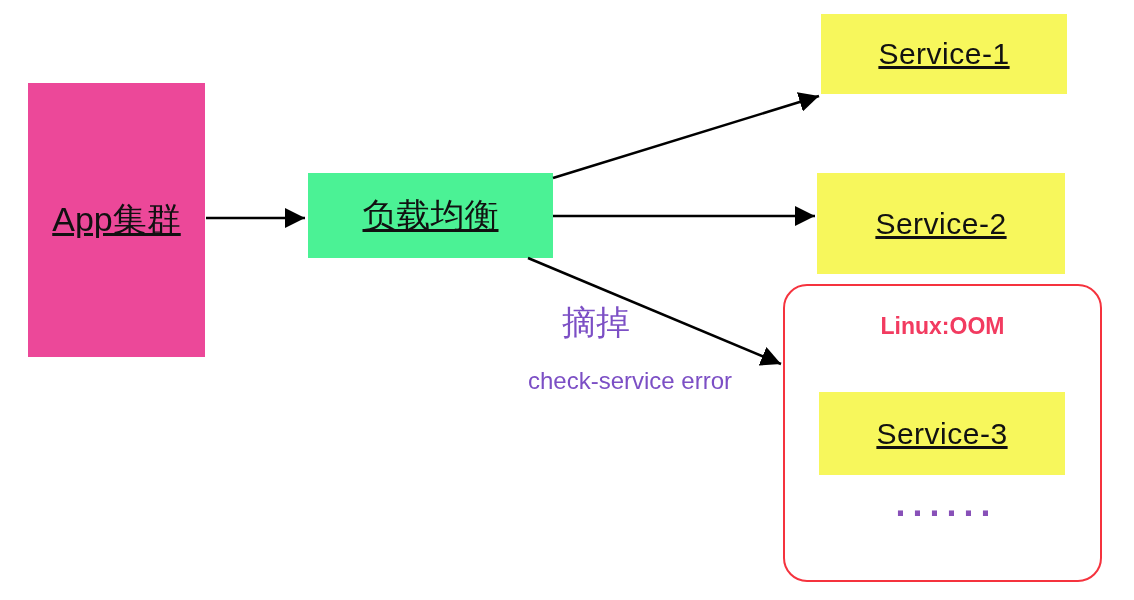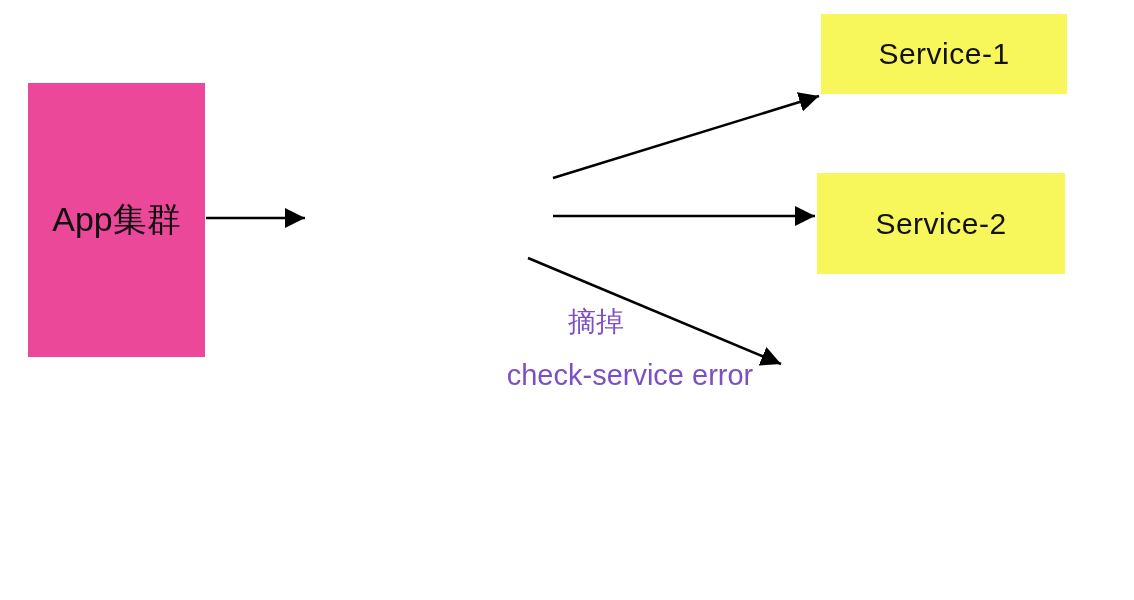--- a/index.html
+++ b/index.html
@@ -15,20 +15,21 @@
     background: #ffffff;
     overflow: hidden;
   }
   .node {
     position: absolute;
     display: flex;
     align-items: center;
     justify-content: center;
     color: #111111;
     font-weight: 400;
+    text-decoration: underline;
   }
   .node-app {
     left: 28px; top: 83px;
     width: 177px; height: 274px;
     background: #ec4899;
     font-size: 34px;
   }
   .node-lb {
     left: 308px; top: 173px;
     width: 245px; height: 85px;
@@ -74,28 +75,28 @@
   }
   .annotation {
     position: absolute;
     left: 440px; top: 301px;
     width: 380px;
     text-align: center;
     color: #7C4FC5;
     font-weight: 500;
   }
   .annotation .line1 {
-    font-size: 28px;
+    font-size: 34px;
     line-height: 42px;
     transform: translateX(-34px);
   }
   .annotation .line2 {
-    font-size: 29px;
+    font-size: 24px;
     line-height: 36px;
-    margin-top: 14px;
+    margin-top: 20px;
   }
   .arrows {
     position: absolute;
     left: 0; top: 0;
     width: 1134px; height: 600px;
     pointer-events: none;
   }
   .arrows line {
     stroke: #000000;
     stroke-width: 2.5;
@@ -103,29 +104,39 @@
 </style>
 </head>
 <body>
 
 <div class="canvas">
 
   <div class="node node-app">
     <span>App集群</span>
   </div>
 
+  <div class="node node-lb">
+    <span>负载均衡</span>
+  </div>
 
   <div class="node node-svc node-s1">
     <span>Service-1</span>
   </div>
 
   <div class="node node-svc node-s2">
     <span>Service-2</span>
   </div>
 
+  <div class="oom-group">
+    <div class="oom-title">Linux:OOM</div>
+    <div class="node node-svc node-s3">
+      <span>Service-3</span>
+    </div>
+    <div class="oom-ellipsis">......</div>
+  </div>
 
   <div class="annotation">
     <div class="line1">摘掉</div>
     <div class="line2">check-service error</div>
   </div>
 
   <svg class="arrows" viewBox="0 0 1134 600" xmlns="http://www.w3.org/2000/svg">
     <defs>
       <marker id="ah" viewBox="0 0 10 10" refX="10" refY="5" markerWidth="8" markerHeight="8" orient="auto-start-reverse">
         <path d="M0,0 L10,5 L0,10 z" fill="#000000"></path>

